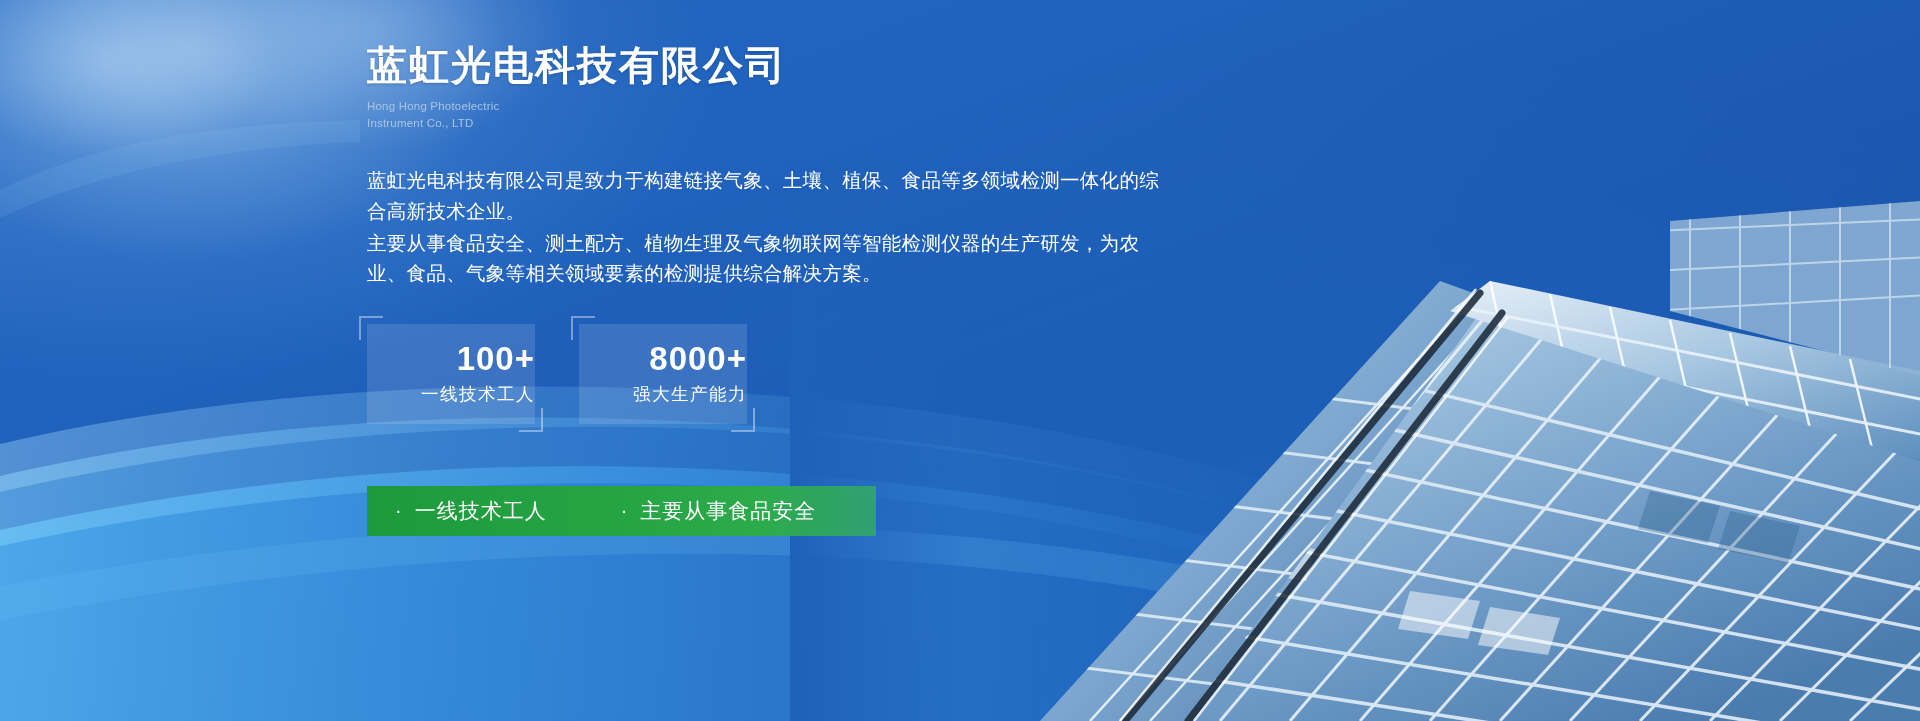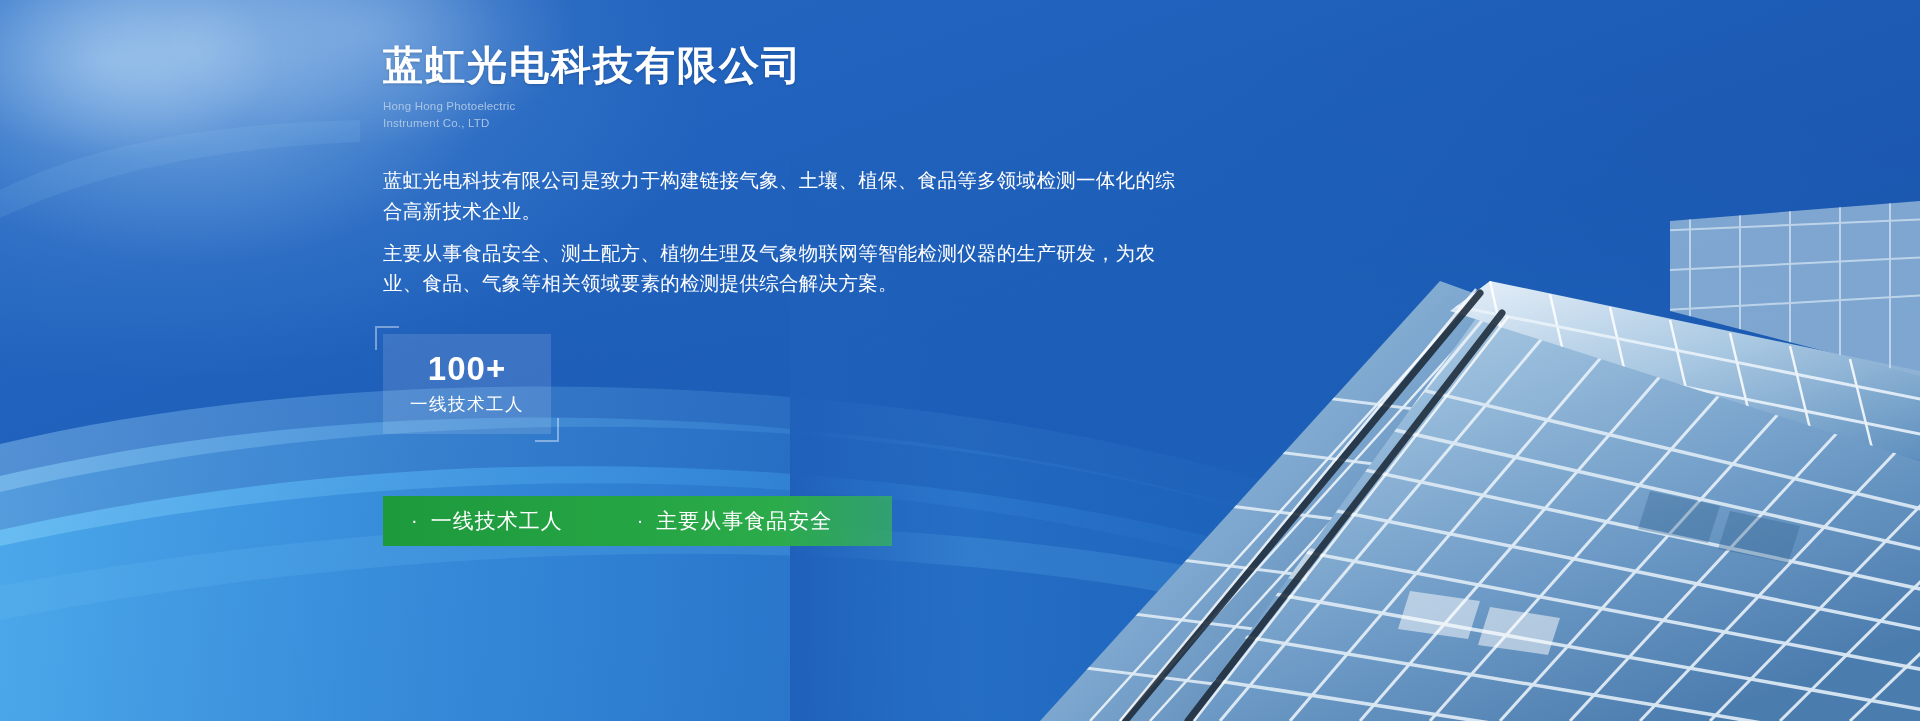--- a/index.html
+++ b/index.html
@@ -35,21 +35,21 @@
 
   
   .ribbon { position:absolute; left:0; pointer-events:none; }
   .ribbon svg { display:block; }
 
   
   .building { position:absolute; right:0; bottom:0; width:1130px; height:560px; overflow:hidden; }
   .building svg { display:block; }
 
   
-  .content { position:absolute; left:383px; top:0; width:1180px; z-index:20; }
+  .content { position:absolute; left:367px; top:0; width:1180px; z-index:20; }
 
   .title {
     margin-top:40px;
     color:#ffffff;
     font-size:40px;
     font-weight:bold;
     letter-spacing:2px;
     line-height:1.25;
     text-shadow:0 1px 3px rgba(0,0,0,0.18);
   }
@@ -61,29 +61,29 @@
     letter-spacing:0.2px;
   }
   .desc {
     margin-top:34px;
     color:#ffffff;
     font-size:19.5px;
     line-height:1.55;
     letter-spacing:0.3px;
     max-width:800px;
   }
-  .desc.second { margin-top:12px; max-width:810px; }
+  .desc.second { margin-top:2px; max-width:810px; }
 
   .stats { display:flex; margin-top:36px; gap:44px; }
   .stat {
     position:relative;
     width:168px; height:100px;
     background:rgba(255,255,255,0.13);
     display:flex; flex-direction:column;
-    align-items:center; justify-content:center;
+    align-items:flex-end; justify-content:center;
   }
   .stat::before {
     content:""; position:absolute; left:-8px; top:-8px;
     width:22px; height:22px;
     border-left:2px solid rgba(255,255,255,0.40);
     border-top:2px solid rgba(255,255,255,0.40);
   }
   .stat::after {
     content:""; position:absolute; right:-8px; bottom:-8px;
     width:22px; height:22px;
@@ -312,20 +312,24 @@
     </div>
 
     <p class="desc">蓝虹光电科技有限公司是致力于构建链接气象、土壤、植保、食品等多领域检测一体化的综合高新技术企业。</p>
     <p class="desc second">主要从事食品安全、测土配方、植物生理及气象物联网等智能检测仪器的生产研发，为农业、食品、气象等相关领域要素的检测提供综合解决方案。</p>
 
     <div class="stats">
       <div class="stat">
         <div class="stat-num">100+</div>
         <div class="stat-label">一线技术工人</div>
       </div>
+      <div class="stat">
+        <div class="stat-num">8000+</div>
+        <div class="stat-label">强大生产能力</div>
+      </div>
     </div>
 
     <div class="tags">
       <div class="tag one">
         <span class="dot">·</span>
         <span>一线技术工人</span>
       </div>
       <div class="tag two">
         <span class="dot">·</span>
         <span>主要从事食品安全</span>

